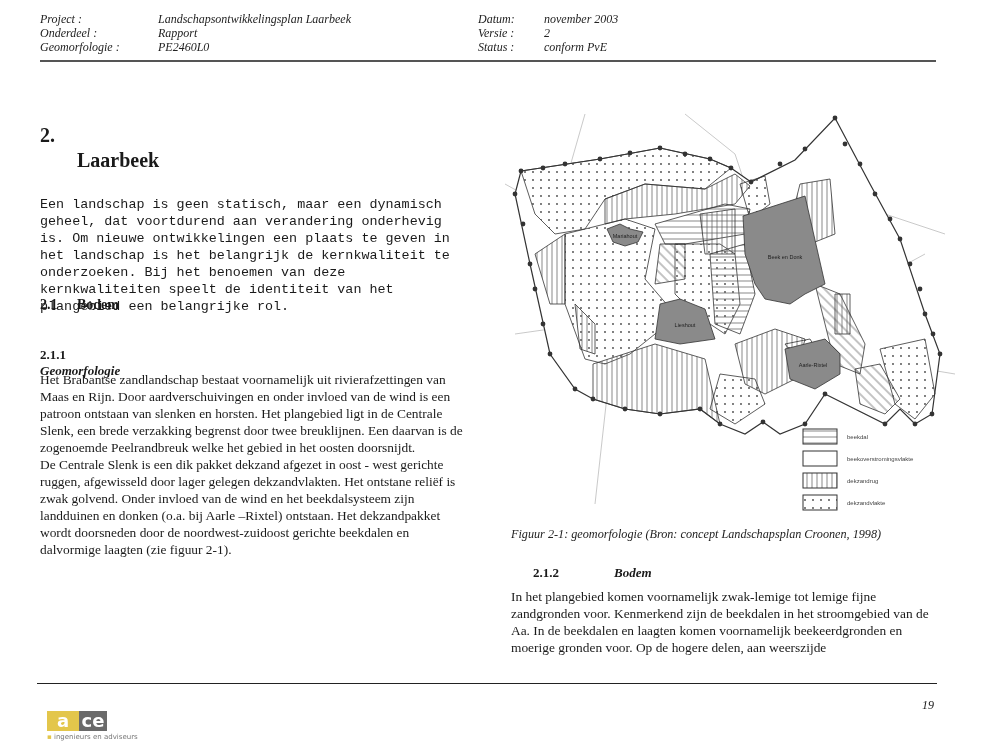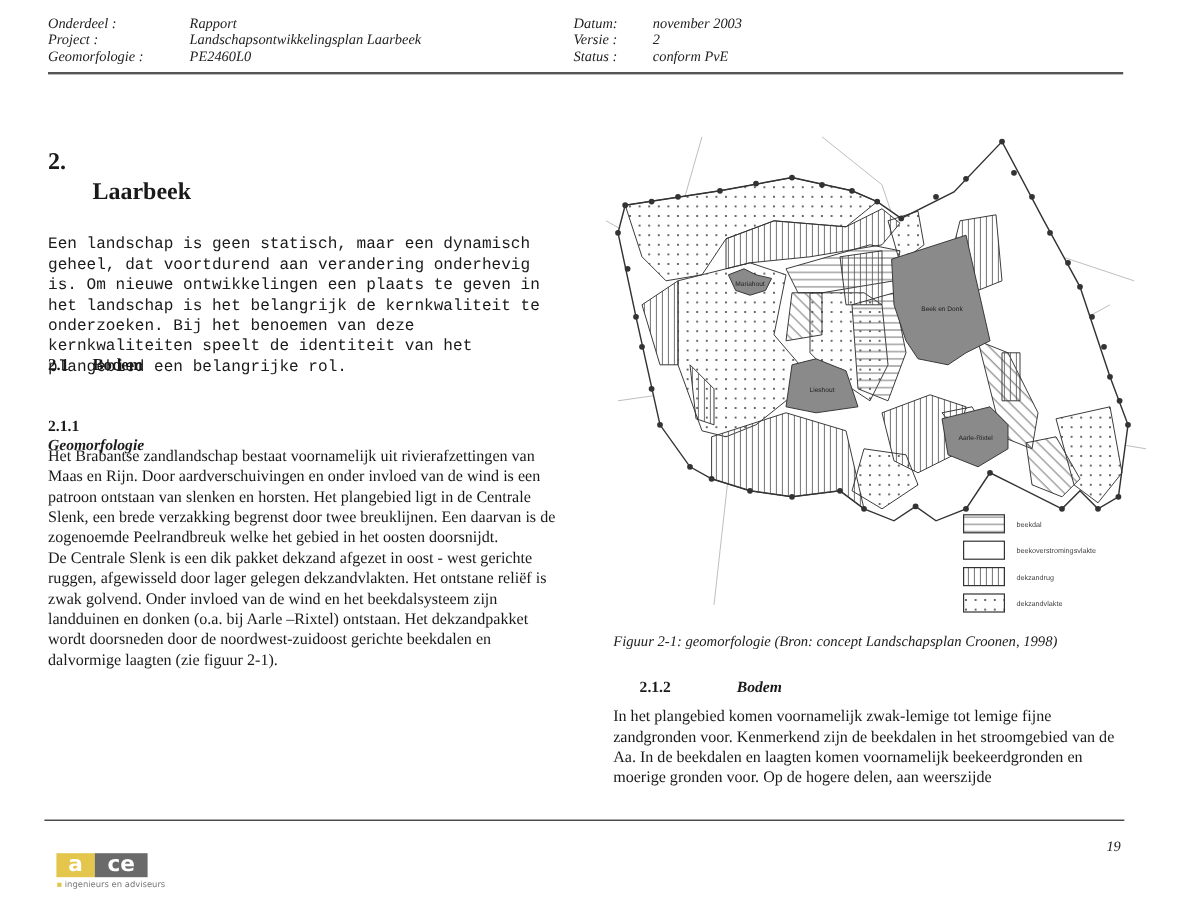--- a/index.html
+++ b/index.html
@@ -20,35 +20,35 @@
     .h2 .num { width: 37px; }
     .h3 { position: absolute; font-weight: bold; font-size: 13px; display: flex; }
     .h3 .num { width: 56px; }
     .h3 .t { font-style: italic; }
     .map { position: absolute; left: 505px; top: 104px; width: 455px; height: 420px; }
     .caption { position: absolute; left: 511px; top: 527px; font-style: italic; font-size: 12.2px; color: #222; }
     .page-num { position: absolute; left: 922px; top: 698px; font-style: italic; font-size: 12px; }
     .logo { position: absolute; left: 47px; top: 711px; }
     .logo-mark { display: flex; align-items: flex-end; }
     .logo-a { width: 32px; height: 20px; background: #e3c64b; color: #fff; font-family: "DejaVu Sans", sans-serif; font-weight: bold; font-size: 18px; line-height: 20px; text-align: center; }
-    .logo-ce { width: 44px; height: 20px; background: #6a6a6a; color: #fff; font-family: "DejaVu Sans", sans-serif; font-weight: bold; font-size: 18px; line-height: 20px; text-align: center; }
+    .logo-ce { width: 28px; height: 20px; background: #6a6a6a; color: #fff; font-family: "DejaVu Sans", sans-serif; font-weight: bold; font-size: 18px; line-height: 20px; text-align: center; }
     .logo-tag { font-size: 7px; color: #777; margin-top: 2px; font-family: "DejaVu Sans", sans-serif; }
     .logo-tag .dot { color: #e3c64b; }
   </style>
 </head>
 <body>
 
 <div class="hdr hdr-left">
   <div class="row">
+      <span class="k">Project :</span>
+      <span>Landschapsontwikkelingsplan Laarbeek</span>
+    </div>
+  <div class="row">
       <span class="k">Onderdeel :</span>
       <span>Rapport</span>
-    </div>
-  <div class="row">
-      <span class="k">Project :</span>
-      <span>Landschapsontwikkelingsplan Laarbeek</span>
     </div>
   <div class="row">
       <span class="k">Geomorfologie :</span>
       <span>PE2460L0</span>
     </div>
 </div>
 <div class="hdr hdr-right">
   <div class="row">
       <span class="k">Datum:</span>
       <span>november 2003</span>

